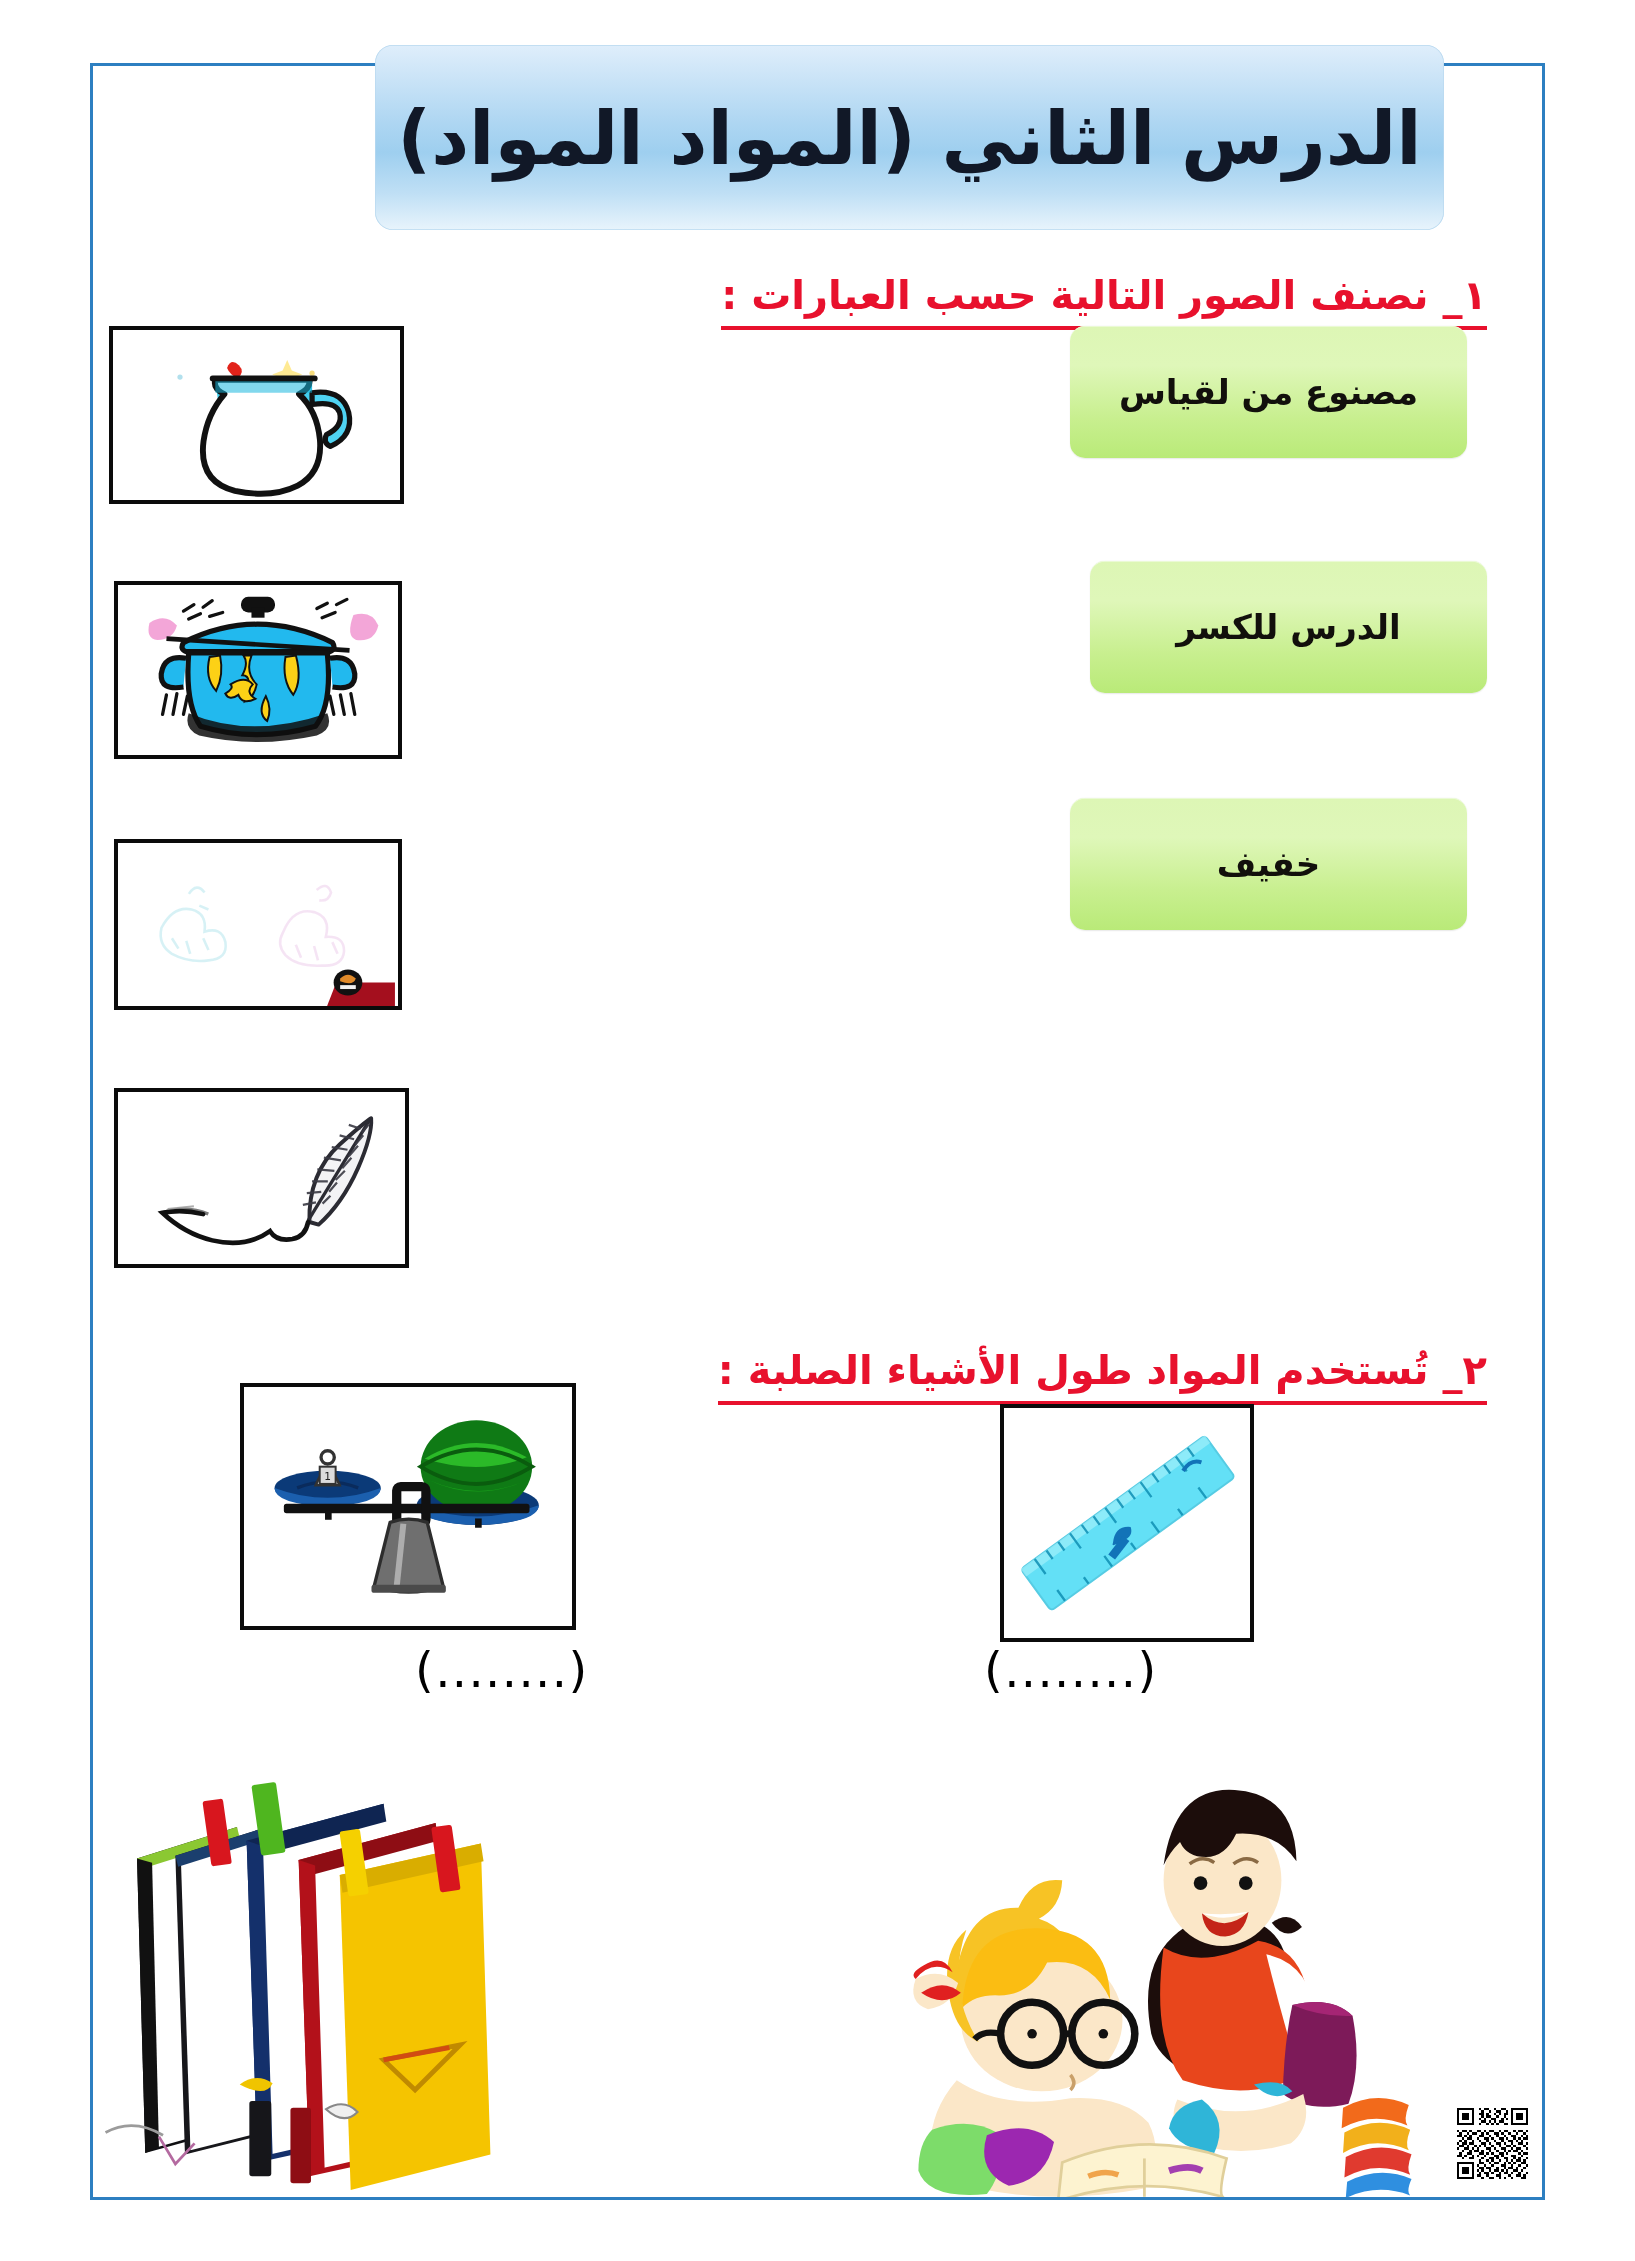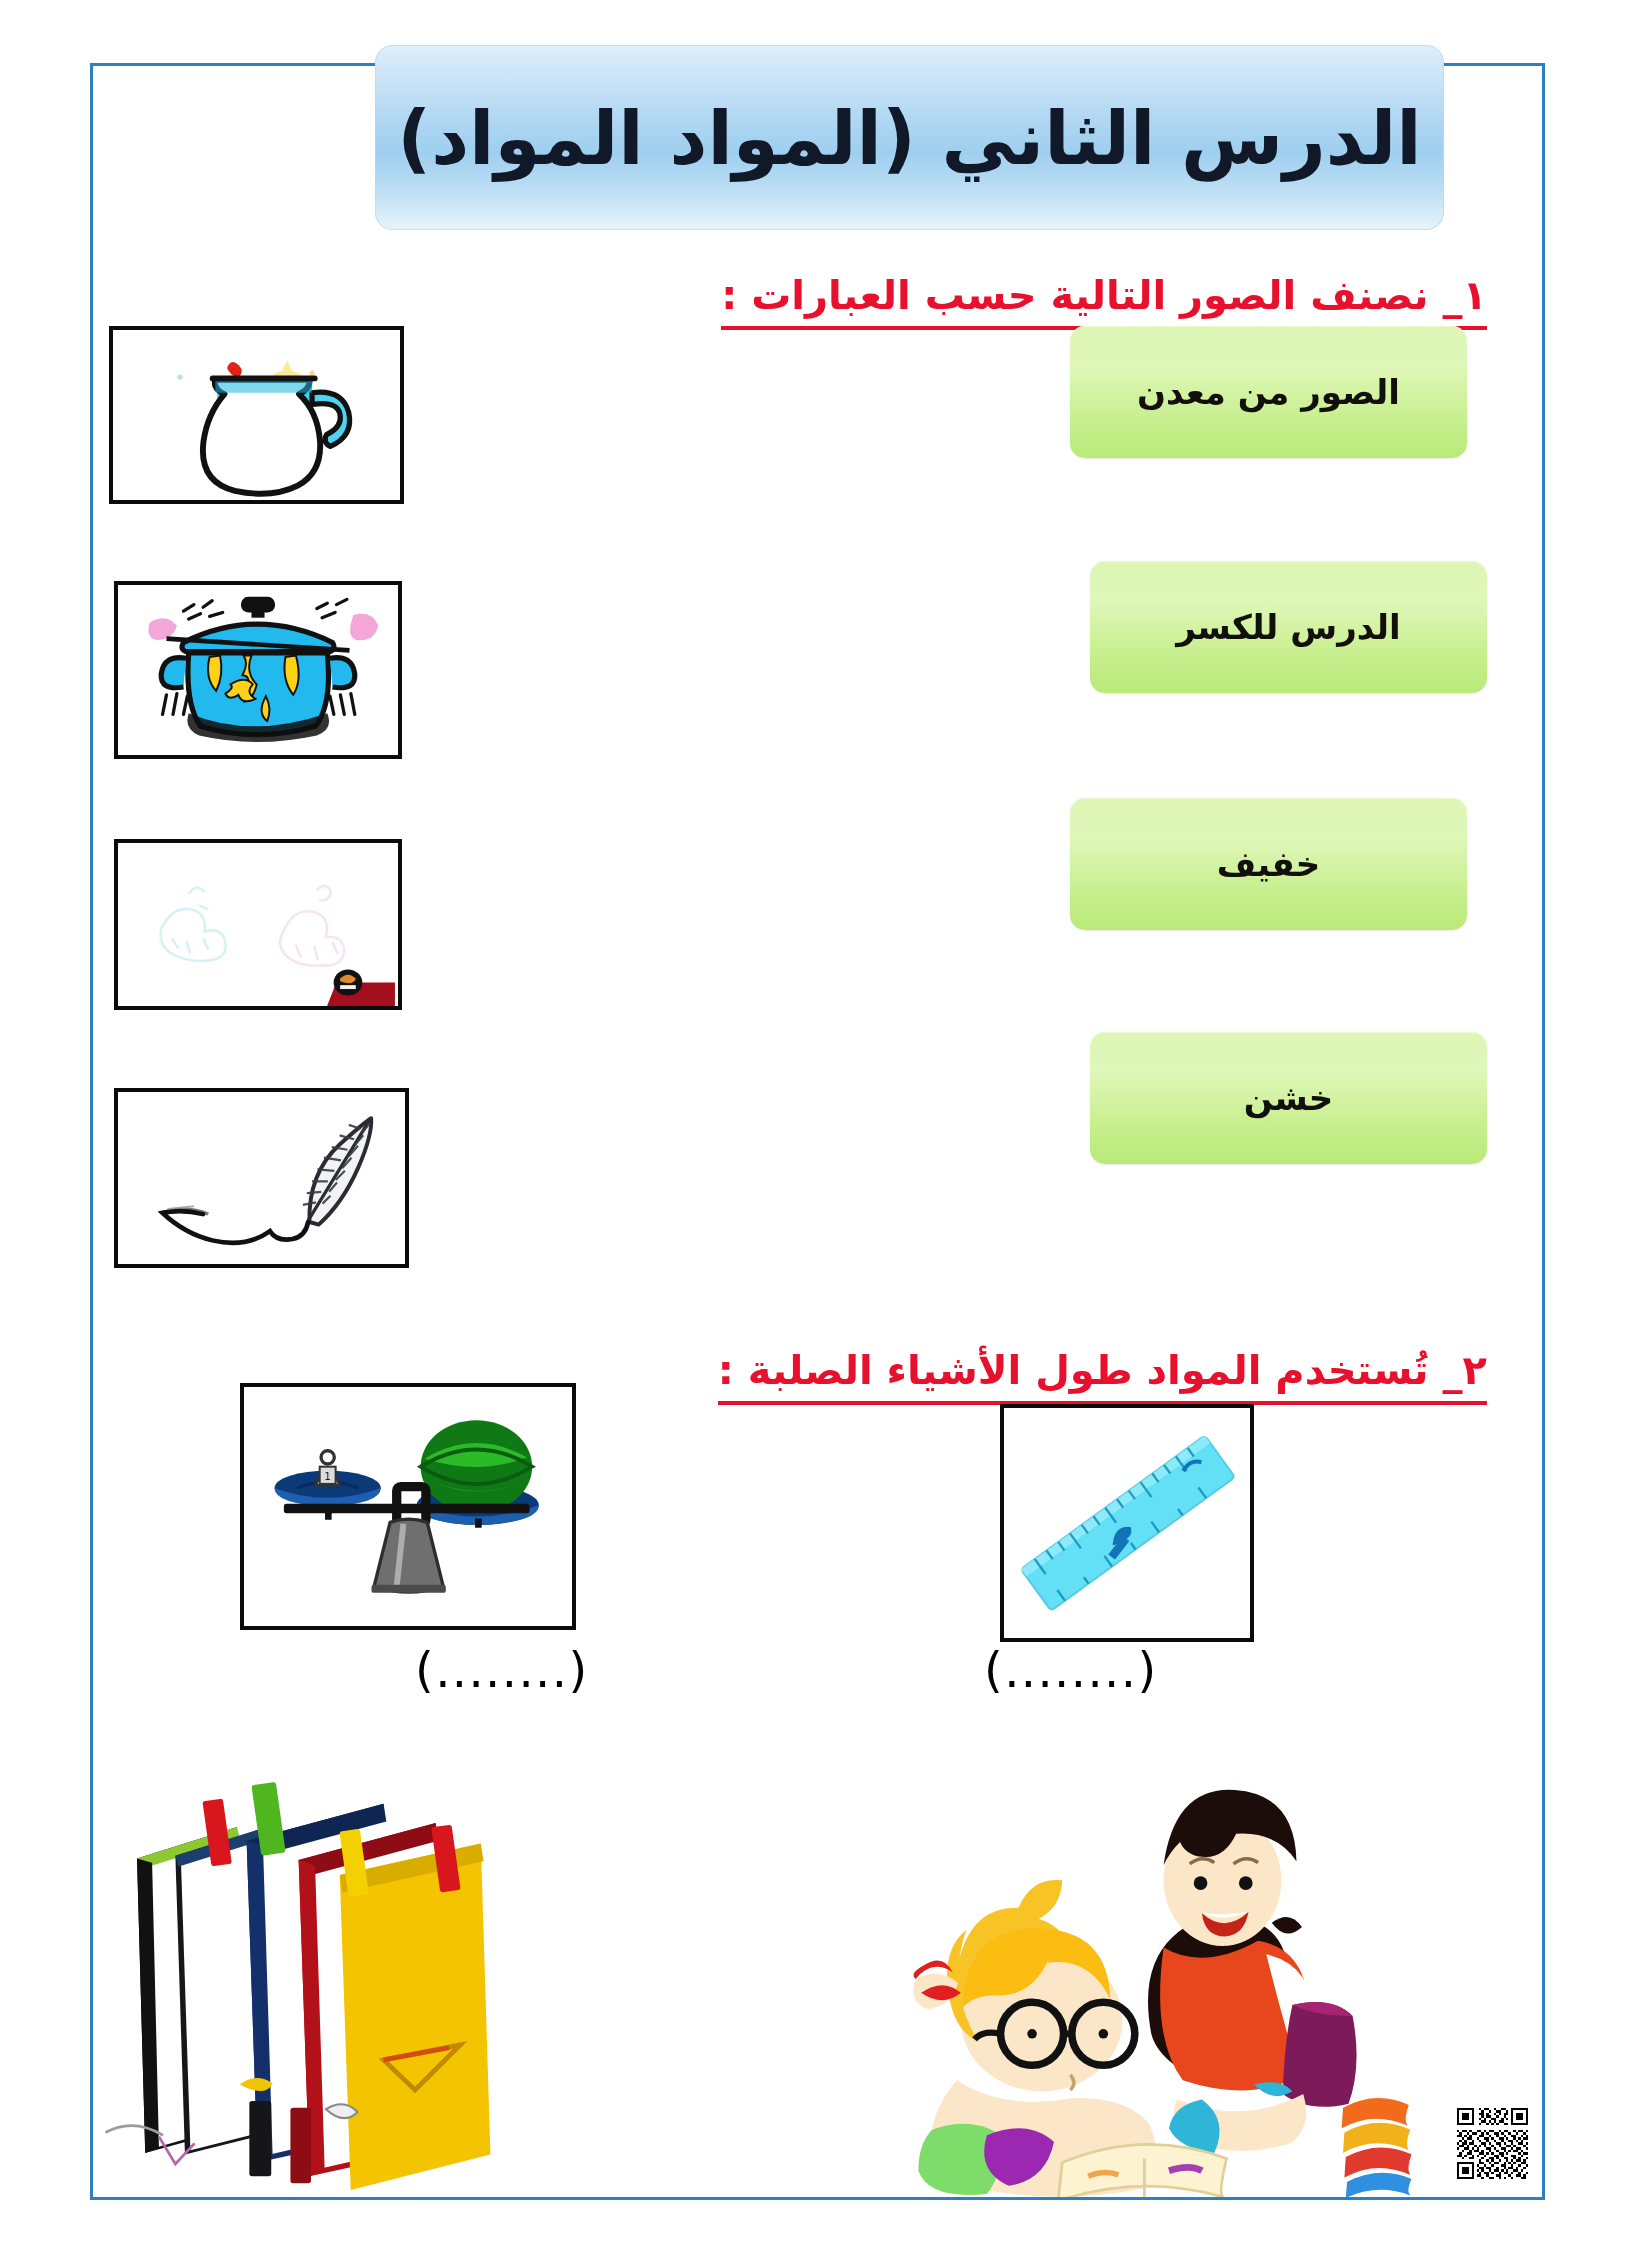--- a/index.html
+++ b/index.html
@@ -178,30 +178,27 @@
         <path d="M368 62 l10 -12 M358 80 l12 -14 M348 98 l14 -16 M338 116 l14 -16
                  M328 134 l14 -14 M318 152 l12 -14 M308 170 l12 -12"></path>
       </g>
       <path d="M286 198 q-4 22 -24 26 q-24 4 -34 -12 q-36 26 -88 14 q-42 -10 -76 -42 q30 -6 62 2" fill="none" stroke="#111" stroke-width="7" stroke-linecap="round"></path>
       <path d="M64 184 q36 -12 70 2" fill="none" stroke="#111" stroke-width="5" opacity=".55"></path>
       <path d="M72 178 l40 -4" stroke="#999" stroke-width="3" opacity=".8"></path>
     </svg>
   </div>
 
   <div class="pill" style="right:75px;top:260px;">
-    <div class="pill-text">الصور من معدن</div>
+    <div class="pill-text">مصنوع من لقياس</div>
   </div>
   <div class="pill" style="right:55px;top:495px;">
     <div class="pill-text">الدرس للكسر</div>
   </div>
   <div class="pill" style="right:75px;top:732px;">
     <div class="pill-text">خفيف</div>
-  </div>
-  <div class="pill" style="right:55px;top:966px;">
-    <div class="pill-text">خشن</div>
   </div>
 
   <div class="q-head" id="q2">٢_ تُستخدم المواد طول الأشياء الصلبة :</div>
 
   <div class="pic-box" style="left:147px;top:1317px;width:336px;height:247px;">
     <svg viewBox="0 0 490 360" width="100%" height="100%">
       <rect width="490" height="360" fill="#fff"></rect>
       <ellipse cx="350" cy="178" rx="92" ry="30" fill="#0b3a78"></ellipse>
       <path d="M258 178 q92 34 184 0 q0 26 -92 30 q-92 -4 -92 -30z" fill="#1b5fae"></path>
       <g>

